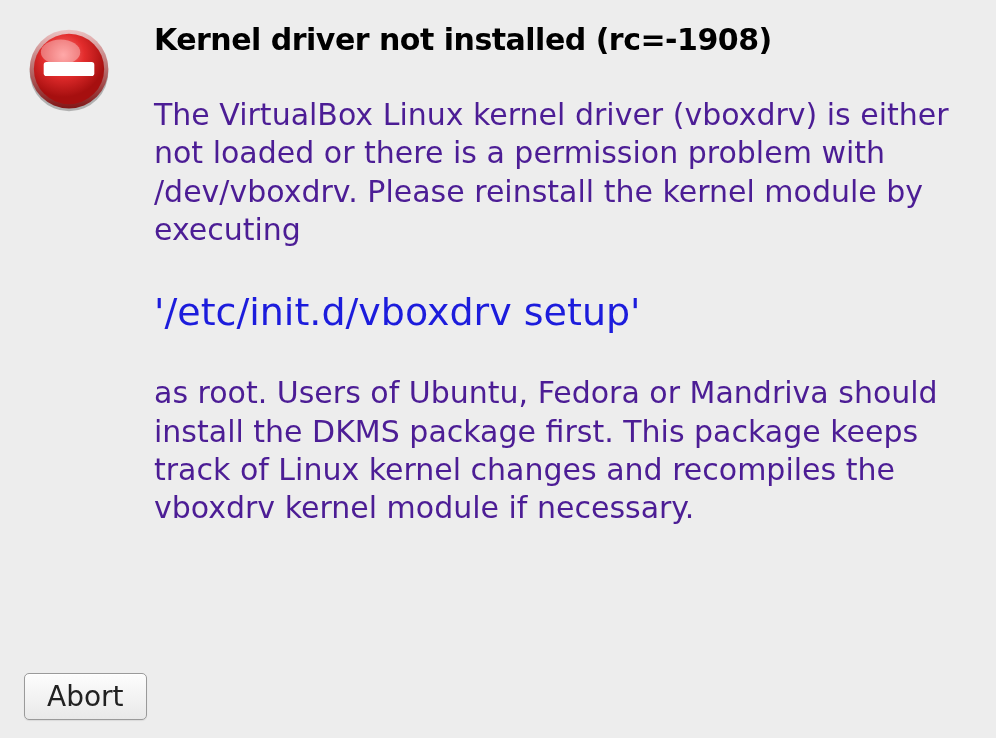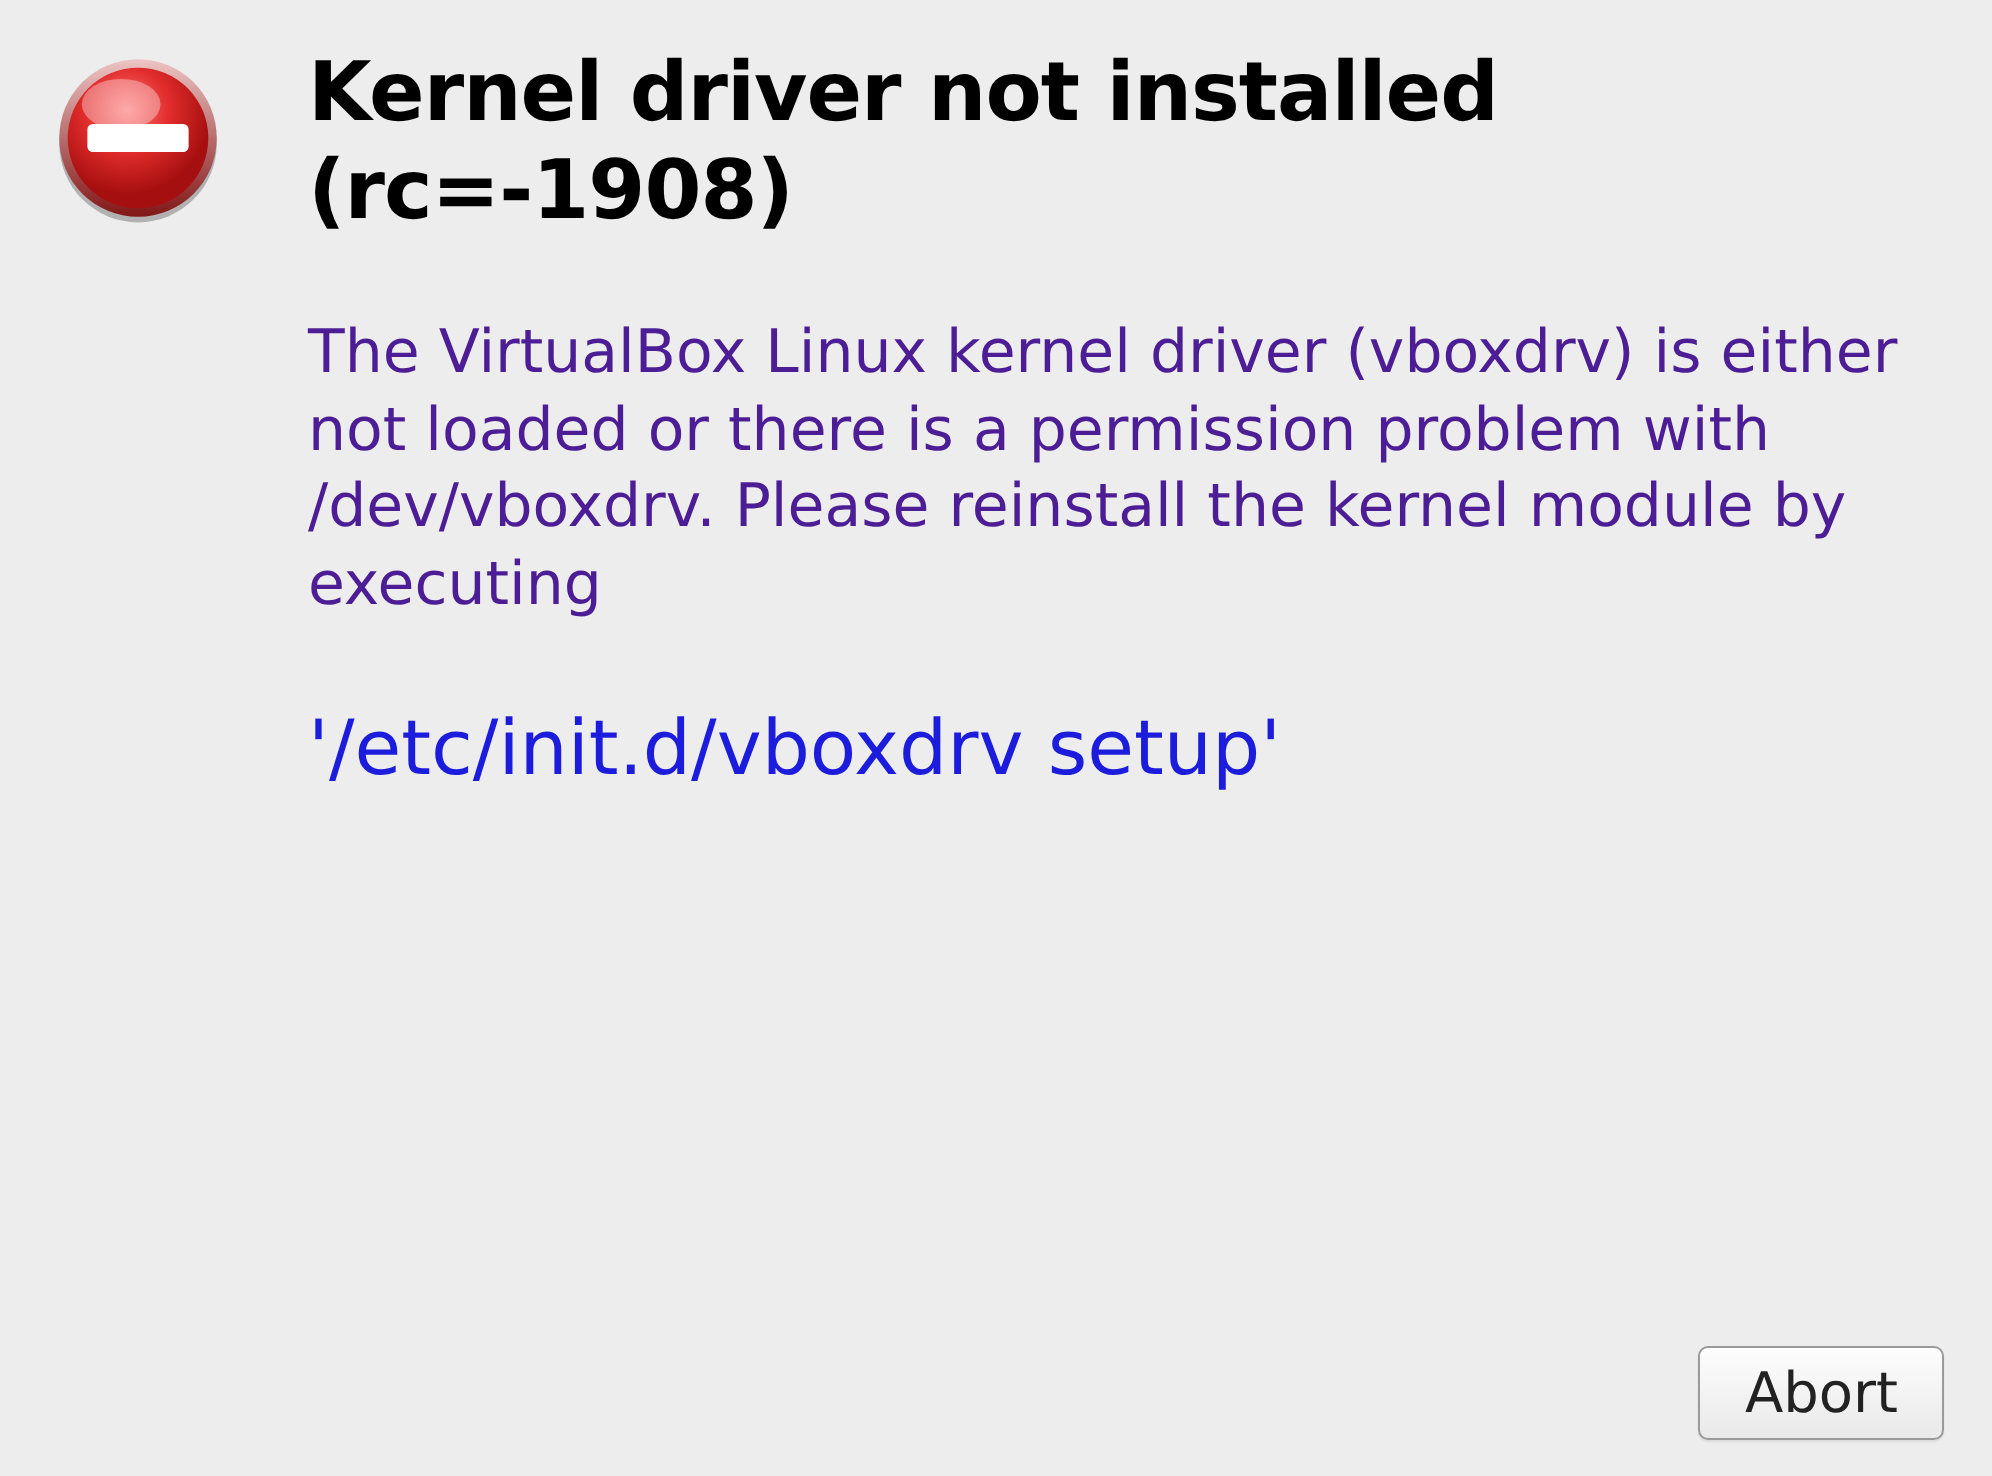--- a/index.html
+++ b/index.html
@@ -35,21 +35,21 @@
     .error-icon {
       width: 90px;
       height: 90px;
     }
     .text-col {
       flex: 1;
       padding-left: 10px;
       padding-right: 6px;
     }
     .dialog-title {
-      font-size: 41px;
+      font-size: 30px;
       font-weight: bold;
       color: #000;
       margin-bottom: 38px;
       line-height: 1.2;
       letter-spacing: -0.5px;
     }
     .para {
       font-size: 30px;
       color: #4c1d95;
       line-height: 1.28;
@@ -59,21 +59,21 @@
       margin-bottom: 0;
     }
     .command-text {
       font-size: 38px;
       color: #1c1cdc;
       line-height: 1.28;
       margin-bottom: 38px;
     }
     .button-row {
       display: flex;
-      justify-content: flex-end;
+      justify-content: flex-start;
       padding-top: 14px;
     }
     .abort-button {
       min-width: 110px;
       padding: 6px 22px;
       font-size: 28px;
       font-family: inherit;
       color: #222;
       background: linear-gradient(to bottom, #fdfdfd, #e9e9e9);
       border: 1px solid #9a9a9a;
@@ -104,18 +104,19 @@
         <circle cx="32" cy="32" r="28" fill="url(#gRim)"></circle>
         <circle cx="32" cy="32" r="25" fill="url(#gShine)"></circle>
         <ellipse cx="26" cy="20" rx="14" ry="9" fill="rgba(255,255,255,0.35)"></ellipse>
         <rect x="14" y="27" width="36" height="10" rx="2" fill="#ffffff"></rect>
       </svg>
     </div>
     <div class="text-col">
       <div class="dialog-title">Kernel driver not installed (rc=-1908)</div>
       <div class="para">The VirtualBox Linux kernel driver (vboxdrv) is either not loaded or there is a permission problem with /dev/vboxdrv. Please reinstall the kernel module by executing</div>
       <div class="command-text">'/etc/init.d/vboxdrv setup'</div>
+      <div class="para">as root. Users of Ubuntu, Fedora or Mandriva should install the DKMS package first. This package keeps track of Linux kernel changes and recompiles the vboxdrv kernel module if necessary.</div>
     </div>
   </div>
   <div class="button-row">
     <button class="abort-button">Abort</button>
   </div>
 </div>
 
 </body></html>

